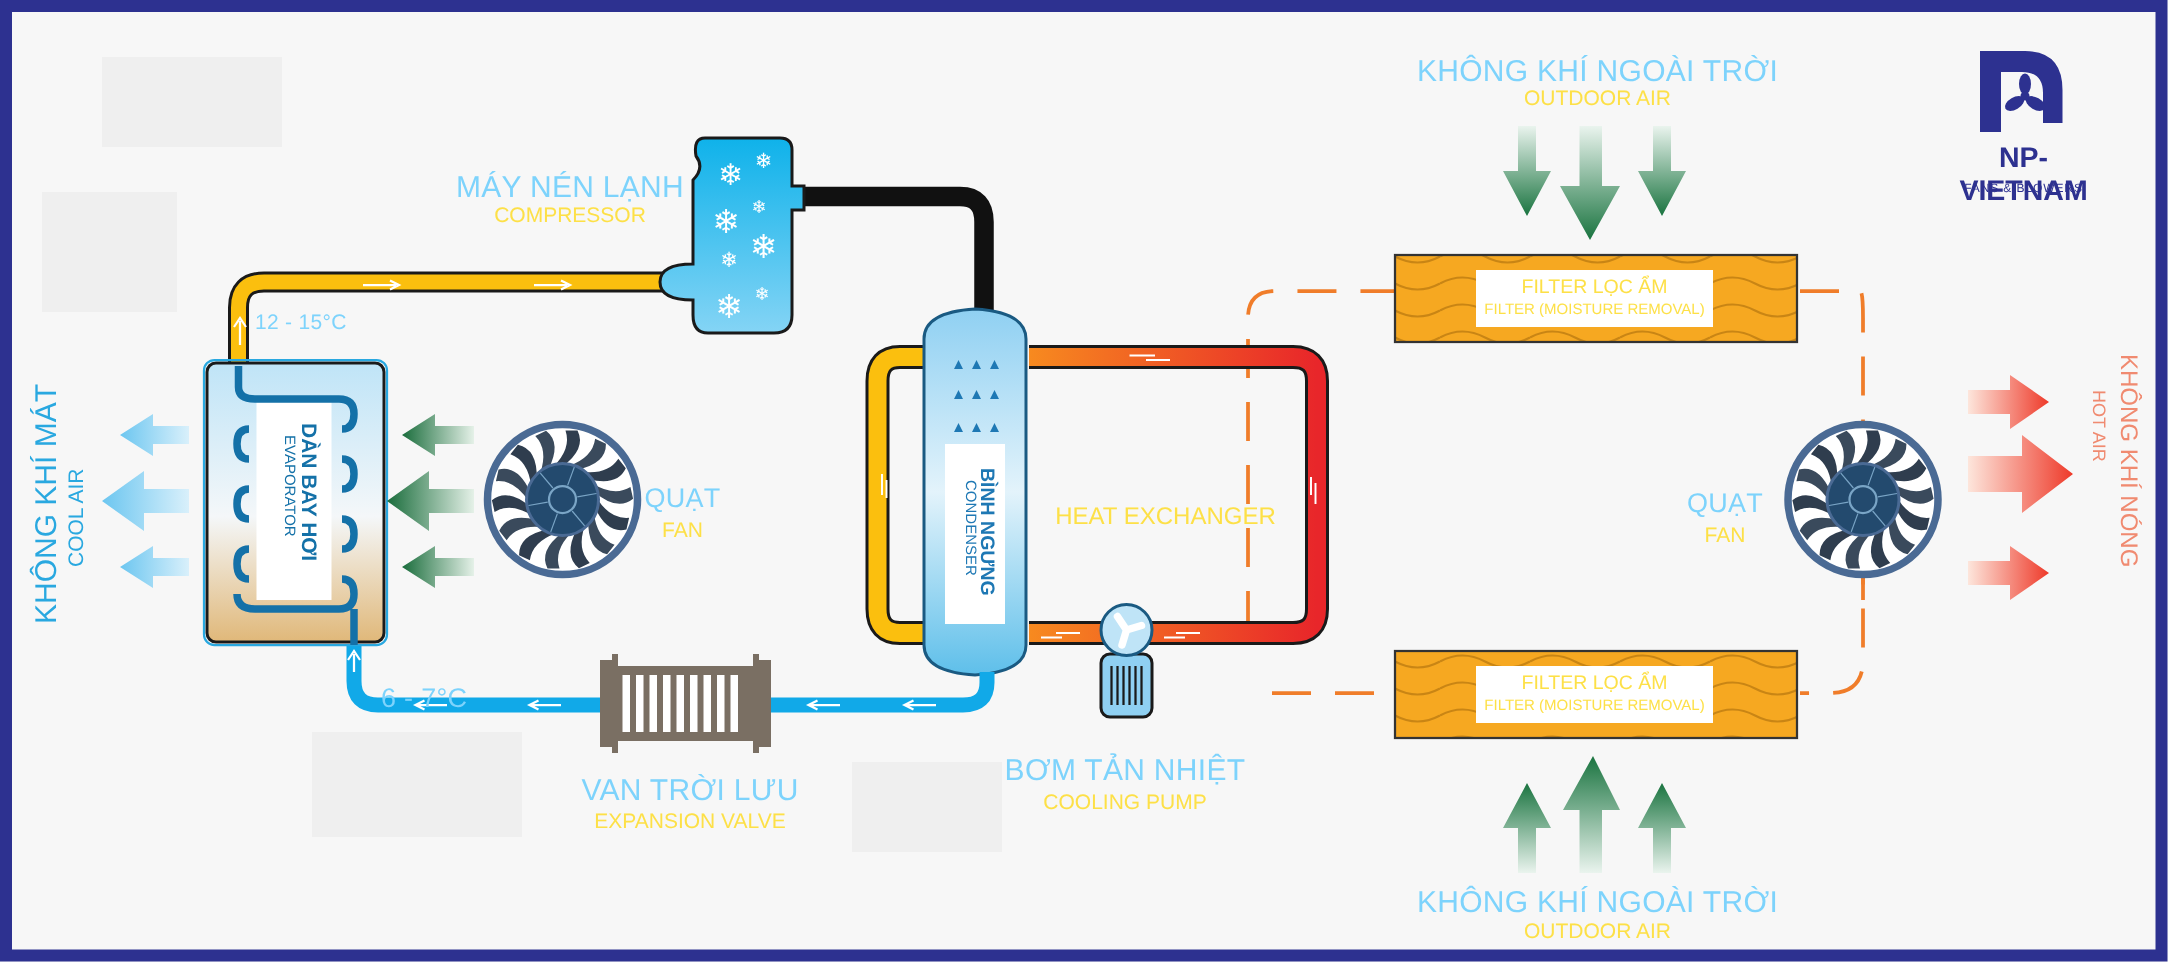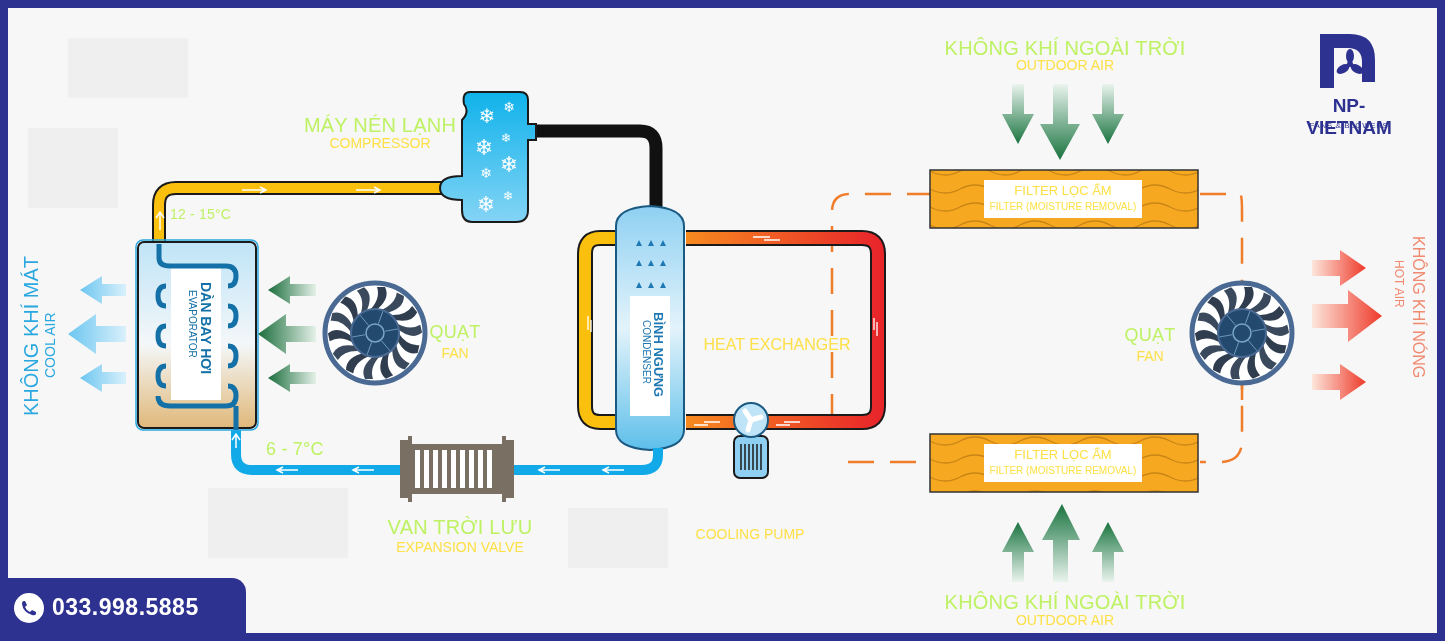--- a/index.html
+++ b/index.html
@@ -1,21 +1,21 @@
 <!DOCTYPE html>
 <html><head>
 <meta charset="utf-8">
 <style>
   html, body { margin: 0; padding: 0; }
   body { width: 1445px; height: 641px; overflow: hidden; background: #2d3190; font-family: "Liberation Sans", sans-serif; }
   #stage { position: absolute; left: 0; top: 0; width: 1445px; height: 641px; }
   .frame { position: absolute; left: 8px; top: 8px; width: 1429px; height: 625px; background: #f7f7f7; overflow: hidden; }
   .bg-tile { position: absolute; background: #efefef; }
   svg text { font-family: "Liberation Sans", sans-serif; }
-  .lbl-main { position: absolute; color: #bef264; font-size: 20px; letter-spacing: 0.2px; white-space: nowrap; text-align: center; }
+  .lbl-main { position: absolute; color: #7dd3fc; font-size: 20px; letter-spacing: 0.2px; white-space: nowrap; text-align: center; }
   .lbl-sub { position: absolute; color: #fde047; font-size: 14px; white-space: nowrap; text-align: center; }
   .phone-tab { position: absolute; left: 0; top: 578px; width: 246px; height: 63px; background: #2d3190; border-top-right-radius: 14px; }
   .phone-tab .txt { position: absolute; left: 52px; top: 16px; color: #fff; font-size: 23px; font-weight: bold; letter-spacing: 0.5px; }
   .phone-tab .ic { position: absolute; left: 14px; top: 15px; width: 30px; height: 30px; border-radius: 50%; background: #fff; }
   .logo-name { position: absolute; left: 1290px; top: 95px; width: 118px; text-align: center; color: #2d3190; font-weight: bold; font-size: 19px; }
   .logo-tag { position: absolute; left: 1290px; top: 121px; width: 118px; text-align: center; color: #2d3190; font-size: 8px; letter-spacing: 0.6px; }
   .vert { position: absolute; white-space: nowrap; transform-origin: left top; }
 </style>
 </head>
 <body>
@@ -267,30 +267,31 @@
         <ellipse cx="-7" cy="5" rx="4" ry="7" transform="rotate(-120 -7 5)"></ellipse>
         <circle r="3"></circle>
       </g>
     </g>
   </svg>
 
   <div class="lbl-main" style="left:300px;top:114px;width:160px;">MÁY NÉN LẠNH</div>
   <div class="lbl-sub" style="left:300px;top:135px;width:160px;">COMPRESSOR</div>
 
   <div class="lbl-main" style="left:170px;top:206px;font-size:14px;">12 - 15°C</div>
-  <div class="lbl-main" style="left:254px;top:439px;font-size:18px;margin-left:12px;">6 - 7°C</div>
+  <div class="lbl-main" style="left:254px;top:455px;font-size:18px;">6 - 7°C</div>
 
   <div class="lbl-main" style="left:425px;top:322px;width:60px;font-size:18px;">QUẠT</div>
   <div class="lbl-sub" style="left:425px;top:345px;width:60px;">FAN</div>
 
   <div class="lbl-sub" style="left:692px;top:336px;width:170px;font-size:16px;">HEAT EXCHANGER</div>
 
   <div class="lbl-main" style="left:370px;top:516px;width:180px;">VAN TRỜI LƯU</div>
   <div class="lbl-sub" style="left:370px;top:539px;width:180px;">EXPANSION VALVE</div>
 
+  <div class="lbl-main" style="left:660px;top:503px;width:180px;">BƠM TẢN NHIỆT</div>
   <div class="lbl-sub" style="left:660px;top:526px;width:180px;">COOLING PUMP</div>
 
   <div class="lbl-sub" style="left:984px;top:183px;width:158px;font-size:13px;">FILTER LỌC ẨM</div>
   <div class="lbl-sub" style="left:984px;top:201px;width:158px;font-size:10px;">FILTER (MOISTURE REMOVAL)</div>
   <div class="lbl-sub" style="left:984px;top:447px;width:158px;font-size:13px;">FILTER LỌC ẨM</div>
   <div class="lbl-sub" style="left:984px;top:465px;width:158px;font-size:10px;">FILTER (MOISTURE REMOVAL)</div>
 
   <div class="lbl-main" style="left:1115px;top:325px;width:70px;font-size:18px;">QUẠT</div>
   <div class="lbl-sub" style="left:1115px;top:348px;width:70px;">FAN</div>
 
@@ -307,21 +308,13 @@
 
   <div class="vert" style="left:214px;top:282px;transform:rotate(90deg);color:#1471a8;font-size:14px;font-weight:bold;">DÀN BAY HƠI</div>
   <div class="vert" style="left:198px;top:290px;transform:rotate(90deg);color:#1471a8;font-size:10px;">EVAPORATOR</div>
 
   <div class="vert" style="left:666px;top:312px;transform:rotate(90deg);color:#1e78b4;font-size:13px;font-weight:bold;">BÌNH NGƯNG</div>
   <div class="vert" style="left:652px;top:320px;transform:rotate(90deg);color:#1e78b4;font-size:10px;">CONDENSER</div>
 
   <div class="logo-name">NP-VIETNAM</div>
   <div class="logo-tag">FANS &amp; BLOWERS</div>
 
-  <div class="phone-tab">
-    <div class="ic">
-      <svg width="30" height="30" viewBox="0 0 30 30">
-          <path d="M10 8 Q8 8 8 11 Q9 19 18 22 Q21 23 22 21 L22 19 L18 17 L16 19 Q12 17 11 14 L13 12 L11 8 Z" fill="#2d3190"></path>
-        </svg>
-    </div>
-    <span class="txt">033.998.5885</span>
-  </div>
 </div>
 
 </body></html>

